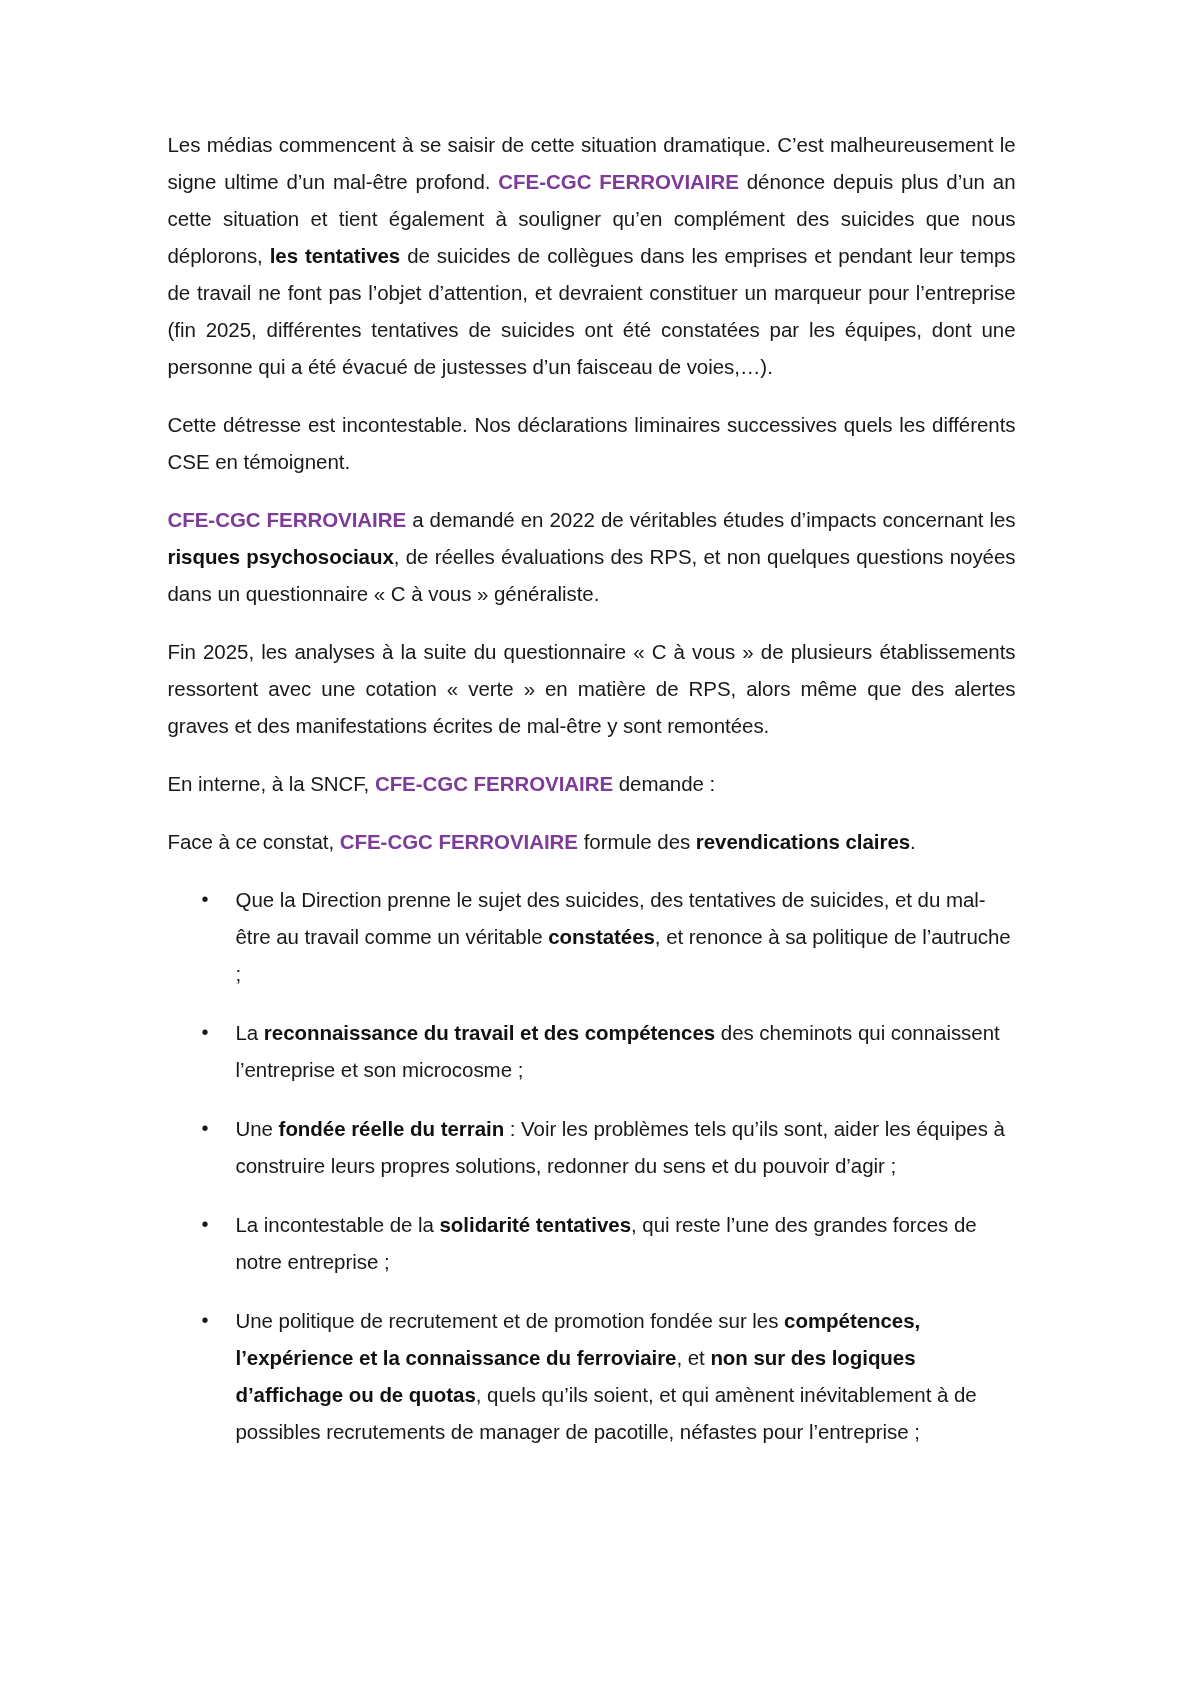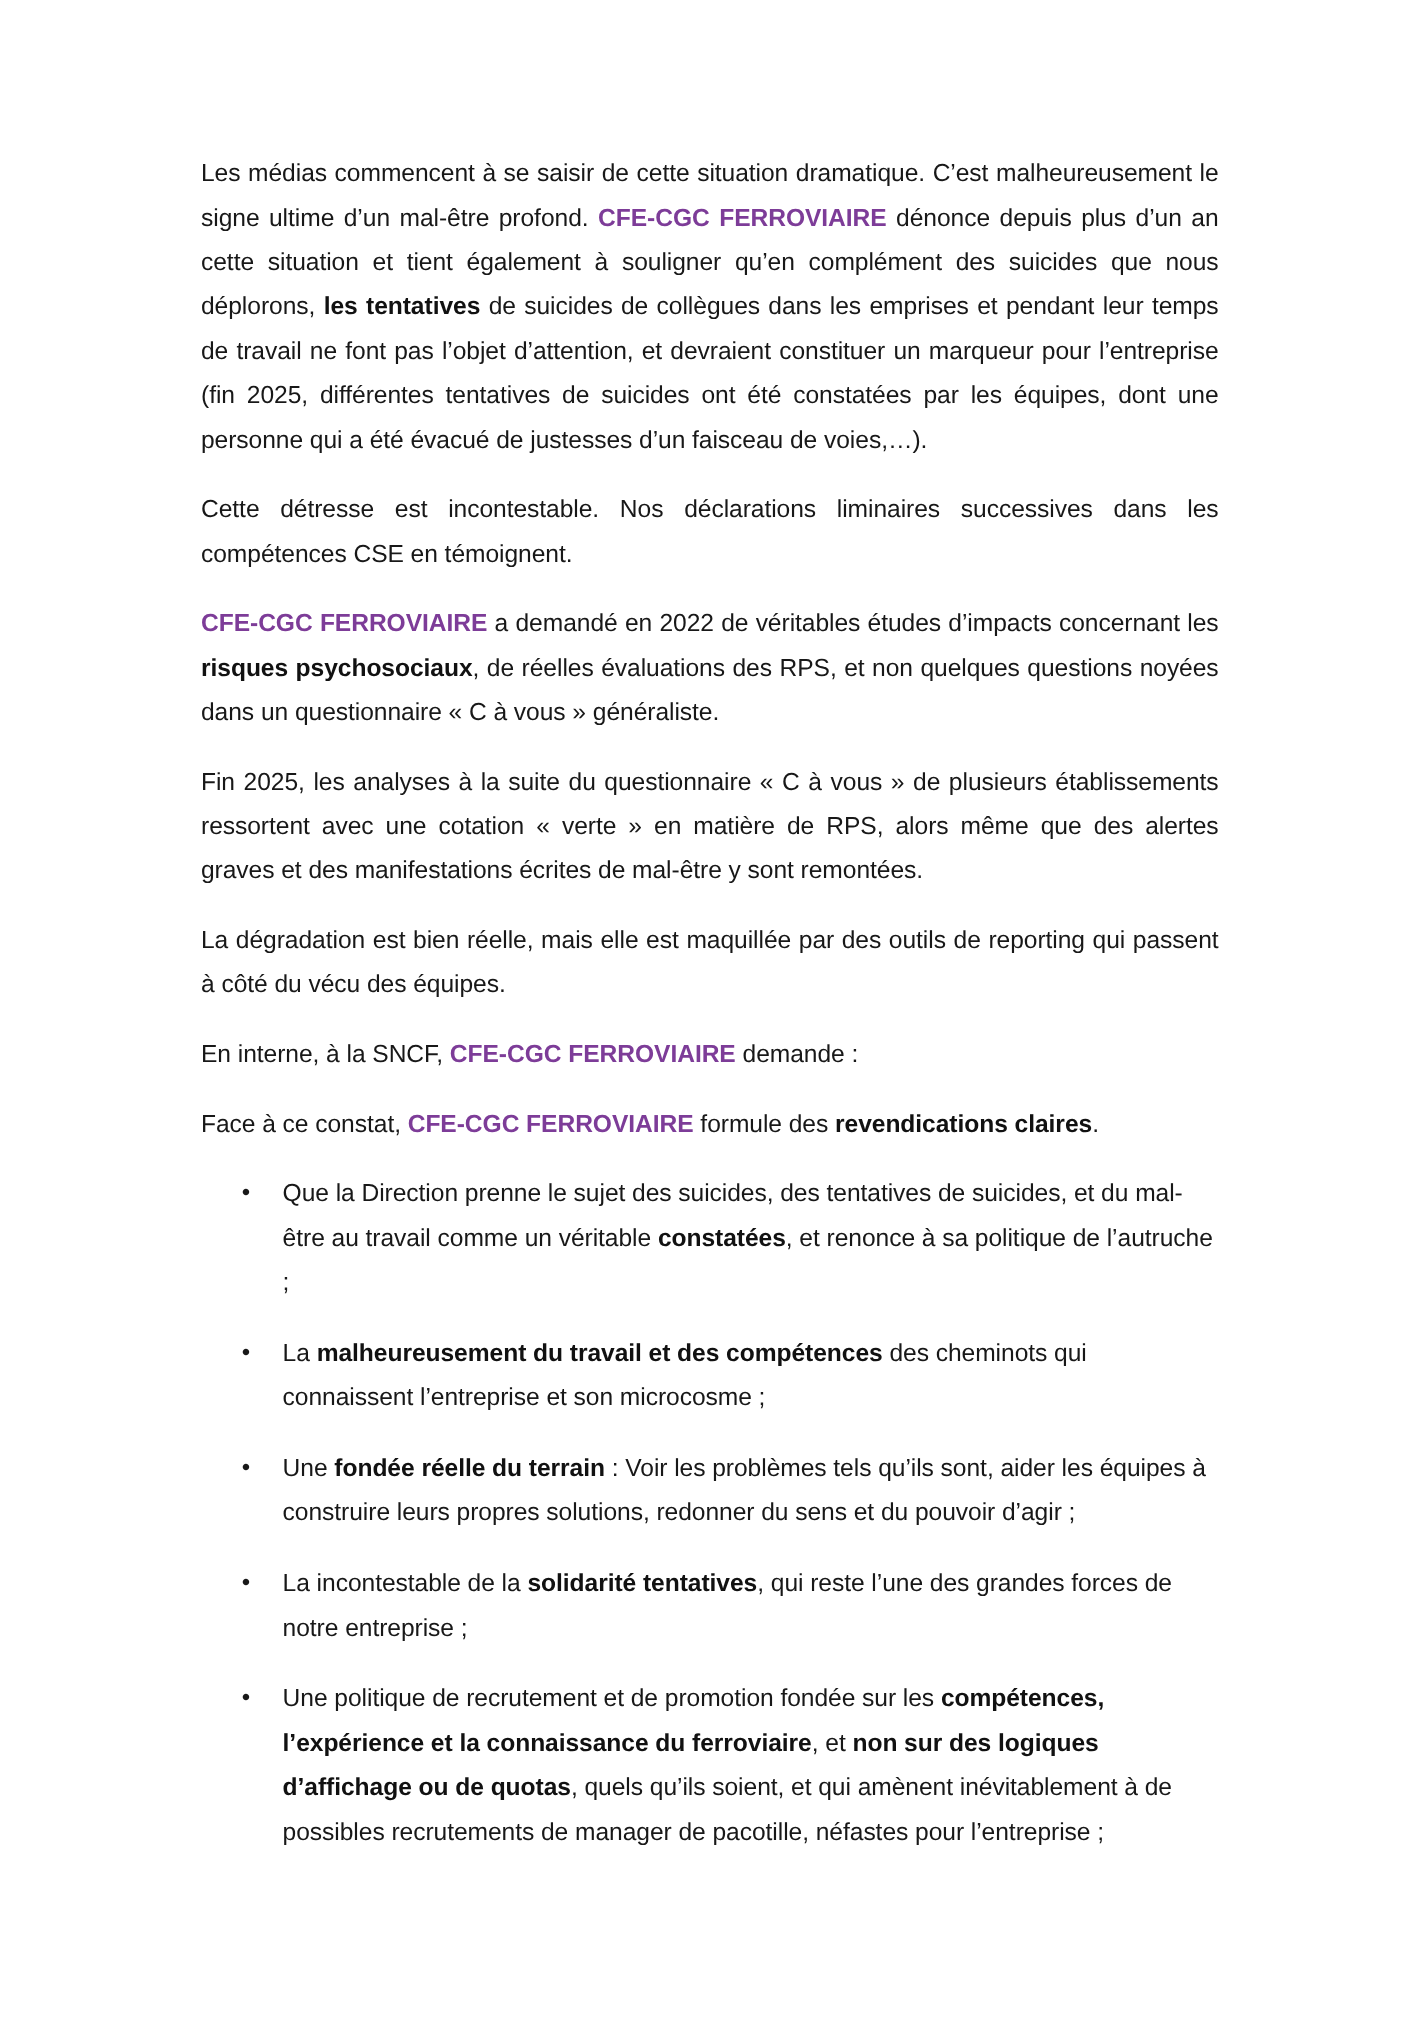--- a/index.html
+++ b/index.html
@@ -73,42 +73,41 @@
   }
 </style>
 </head>
 <body>
 
 <div class="page">
   <div class="content">
 
     <p class="para"><span>Les médias commencent à se saisir de cette situation dramatique. C’est malheureusement le signe ultime d’un mal-être profond. </span><span class="brand">CFE-CGC FERROVIAIRE</span><span> dénonce depuis plus d’un an cette situation et tient également à souligner qu’en complément des suicides que nous déplorons, </span><span class="b">les tentatives</span><span> de suicides de collègues dans les emprises et pendant leur temps de travail ne font pas l’objet d’attention, et devraient constituer un marqueur pour l’entreprise (fin 2025, différentes tentatives de suicides ont été constatées par les équipes, dont une personne qui a été évacué de justesses d’un faisceau de voies,…).</span></p>
 
-    <p class="para"><span>Cette détresse est incontestable. Nos déclarations liminaires successives dans les compétences CSE en témoignent.</span></p>
+    <p class="para"><span>Cette détresse est incontestable. Nos déclarations liminaires successives quels les différents CSE en témoignent.</span></p>
 
     <p class="para"><span class="brand">CFE-CGC FERROVIAIRE</span><span> a demandé en 2022 de véritables études d’impacts concernant les </span><span class="b">risques psychosociaux</span><span>, de réelles évaluations des RPS, et non quelques questions noyées dans un questionnaire « C à vous » généraliste.</span></p>
 
     <p class="para"><span>Fin 2025, les analyses à la suite du questionnaire « C à vous » de plusieurs établissements ressortent avec une cotation « verte » en matière de RPS, alors même que des alertes graves et des manifestations écrites de mal-être y sont remontées.</span></p>
 
-    <p class="para"><span>La dégradation est bien réelle, mais elle est maquillée par des outils de reporting qui passent à côté du vécu des équipes.</span></p>
 
     <p class="para"><span>En interne, à la SNCF, </span><span class="brand">CFE-CGC FERROVIAIRE</span><span> demande :</span></p>
 
     <p class="para"><span>Face à ce constat, </span><span class="brand">CFE-CGC FERROVIAIRE</span><span> formule des </span><span class="b">revendications claires</span><span>.</span></p>
 
     <ul class="demands">
 
       <li>
         <span class="bullet">•</span>
         <span class="li-text"><span>Que la Direction prenne le sujet des suicides, des tentatives de suicides, et du mal-être au travail comme un véritable </span><span class="b">constatées</span><span>, et renonce à sa politique de l’autruche ;</span></span>
       </li>
 
       <li>
         <span class="bullet">•</span>
-        <span class="li-text"><span>La </span><span class="b">malheureusement du travail et des compétences</span><span> des cheminots qui connaissent l’entreprise et son microcosme ;</span></span>
+        <span class="li-text"><span>La </span><span class="b">reconnaissance du travail et des compétences</span><span> des cheminots qui connaissent l’entreprise et son microcosme ;</span></span>
       </li>
 
       <li>
         <span class="bullet">•</span>
         <span class="li-text"><span>Une </span><span class="b">fondée réelle du terrain</span><span> : Voir les problèmes tels qu’ils sont, aider les équipes à construire leurs propres solutions, redonner du sens et du pouvoir d’agir ;</span></span>
       </li>
 
       <li>
         <span class="bullet">•</span>
         <span class="li-text"><span>La incontestable de la </span><span class="b">solidarité tentatives</span><span>, qui reste l’une des grandes forces de notre entreprise ;</span></span>

